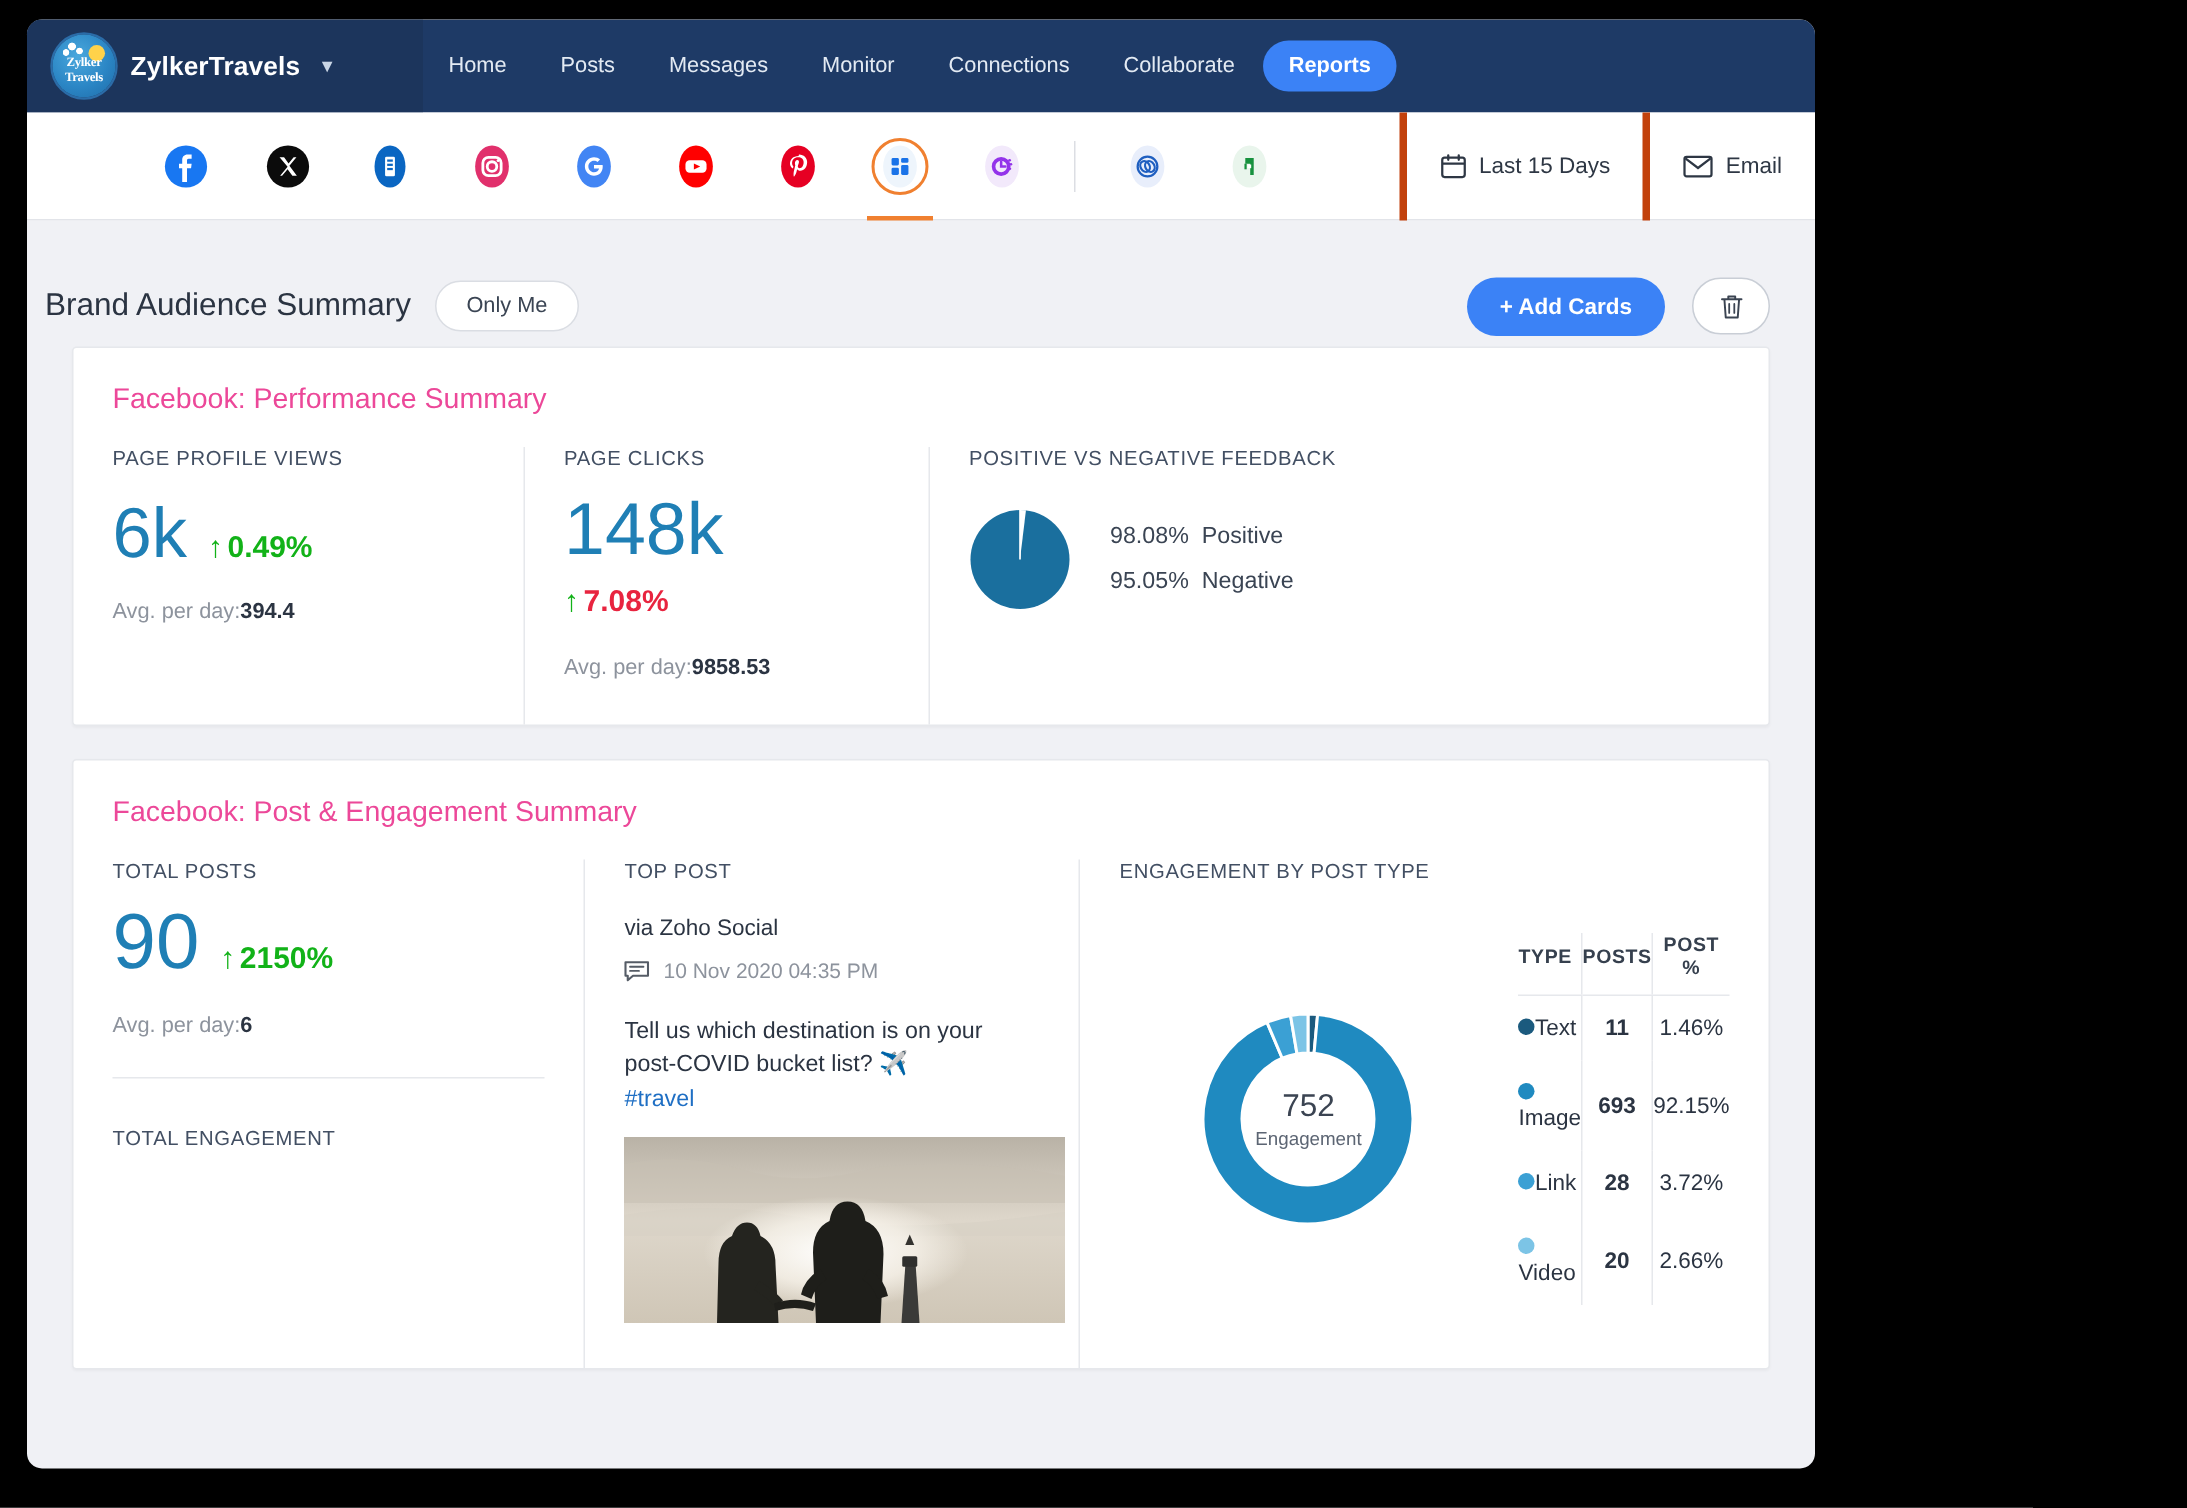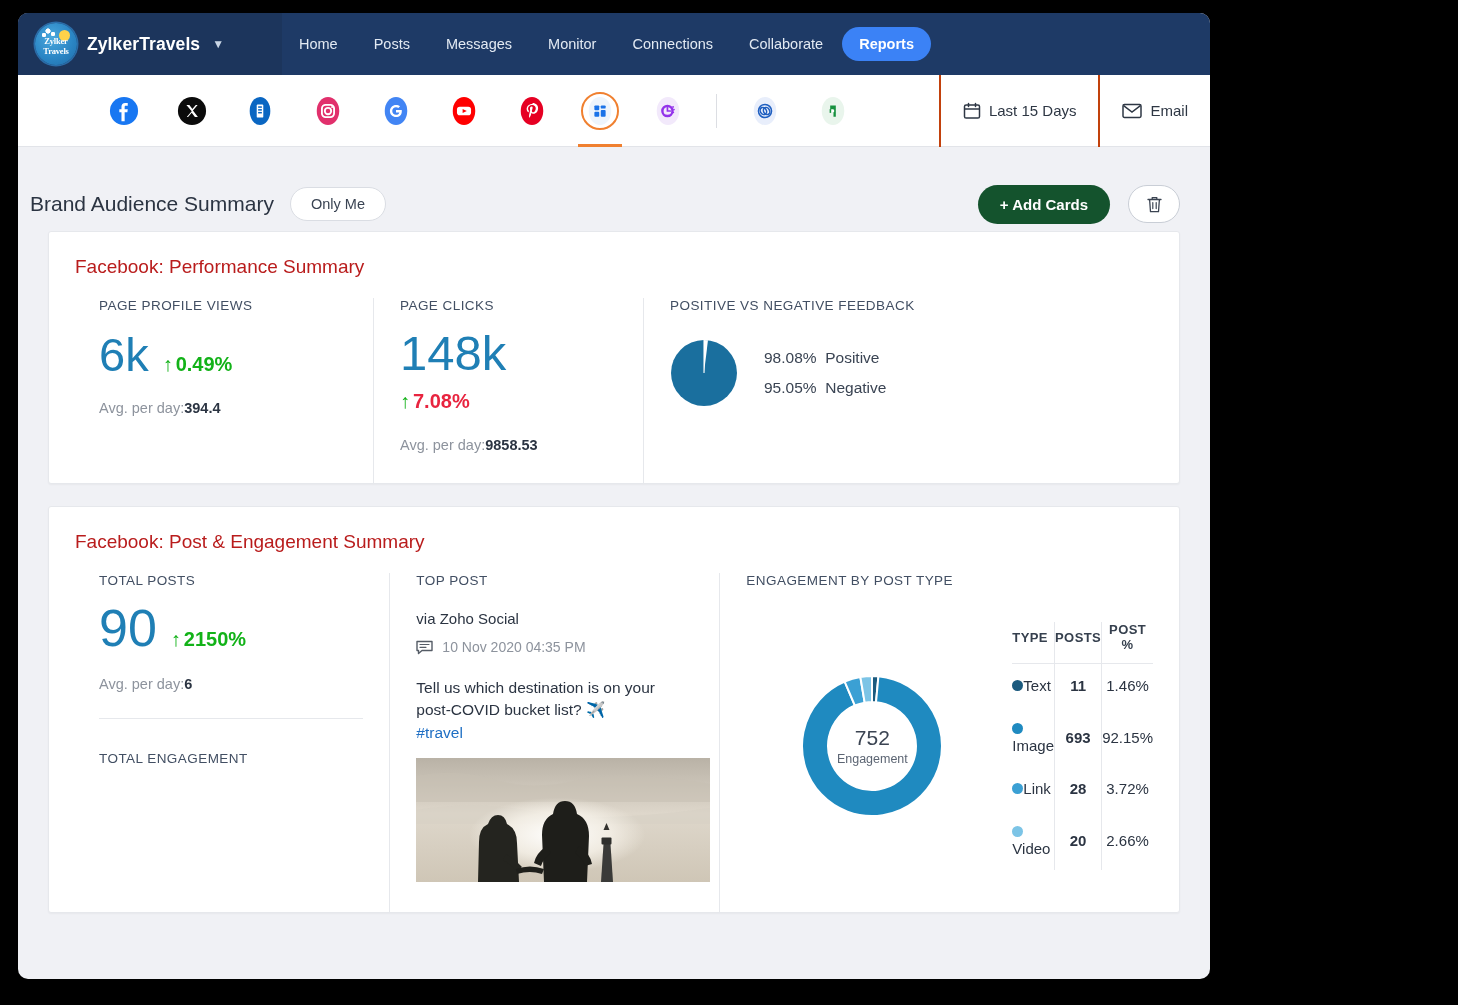--- a/index.html
+++ b/index.html
@@ -89,67 +89,67 @@
   .chan.sel .ring {
     position:absolute; width:38px; height:38px; border-radius:50%;
     border:2.2px solid #f08030;
   }
   .divider-v { width:1px; height:34px; background:#dcdee3; margin:0 14px; }
 
   .rightbar { margin-left:auto; display:flex; align-items:stretch; height:72px; }
   .rbitem {
     display:flex; align-items:center; gap:8px;
     padding: 0 22px; font-size:15px; color:#2e3744; cursor:pointer;
-    border-left:2px solid #c2410c;
+    border-left:5px solid #c2410c;
   }
   .rbitem svg { display:block; }
 
   
   .pagehead {
     display:flex; align-items:center;
     padding: 30px 30px 0 12px; height: 84px;
   }
   .pagetitle { font-size:21px; color:#2b3442; font-weight:400; }
   .pill-onlyme {
     margin-left:16px; background:#fff; border:1px solid #dadde3;
     border-radius:20px; padding:8px 20px; font-size:14.5px; color:#3a4453; cursor:pointer;
   }
   .head-actions { margin-left:auto; display:flex; align-items:center; gap:18px; }
   .btn-add {
-    background:#14532d; color:#fff; border:none; border-radius:20px;
+    background:#3b82f6; color:#fff; border:none; border-radius:20px;
     padding:11px 22px; font-size:15px; font-weight:600; cursor:pointer;
   }
   .btn-trash {
     width:52px; height:38px; border-radius:20px; border:1px solid #c9ced6;
     background:#fff; display:flex; align-items:center; justify-content:center; cursor:pointer;
   }
 
   
   .card {
     background:#fff; margin: 0 30px 22px 30px;
     border:1px solid #e6e8ec; border-radius:3px;
     box-shadow: 0 1px 2px rgba(0,0,0,.04);
   }
   .card-title {
-    font-size:19px; color:#b91c1c; font-weight:400;
+    font-size:19px; color:#ec4899; font-weight:400;
     padding: 24px 14px 20px 26px;
   }
   .metric-label {
     font-size:13.5px; color:#424f63; letter-spacing:.45px;
     font-weight:500; text-transform:uppercase;
   }
   .bigblue { font-size:47px; color:#1f7fb5; font-weight:400; line-height:1; }
   .delta { font-size:20px; font-weight:700; }
   .delta .arr { color:#12b218; margin-right:3px; font-weight:700; }
   .green { color:#12b218; }
   .red { color:#e8243f; }
   .avgline { font-size:14.5px; color:#8d939d; }
   .avgline b { color:#2b3442; font-weight:700; }
 
-  .cols { display:flex;padding-left:24px; }
+  .cols { display:flex; }
   .col { padding: 0 26px 30px 26px; }
   .col + .col { border-left:1px solid #e6e8ec; }
 
   
   .rtable { width:100%; border-collapse:collapse; margin-top:20px; }
   .rtable th {
     text-align:left; font-size:14px; color:#3b4554; font-weight:400;
     padding-bottom:12px; border-bottom:1px solid #e6e8ec;
   }
   .rtable td { padding-top:18px; font-size:15px; color:#2b3442; vertical-align:middle; }

